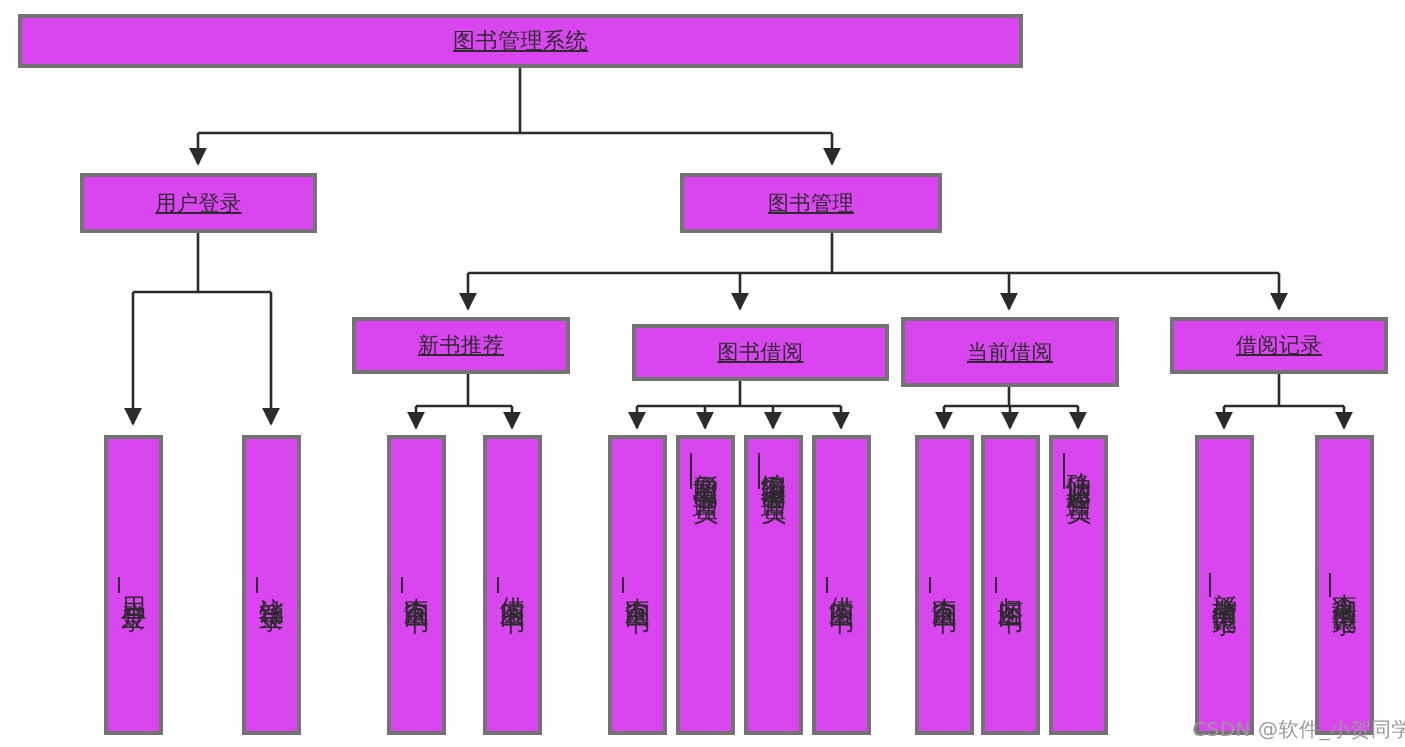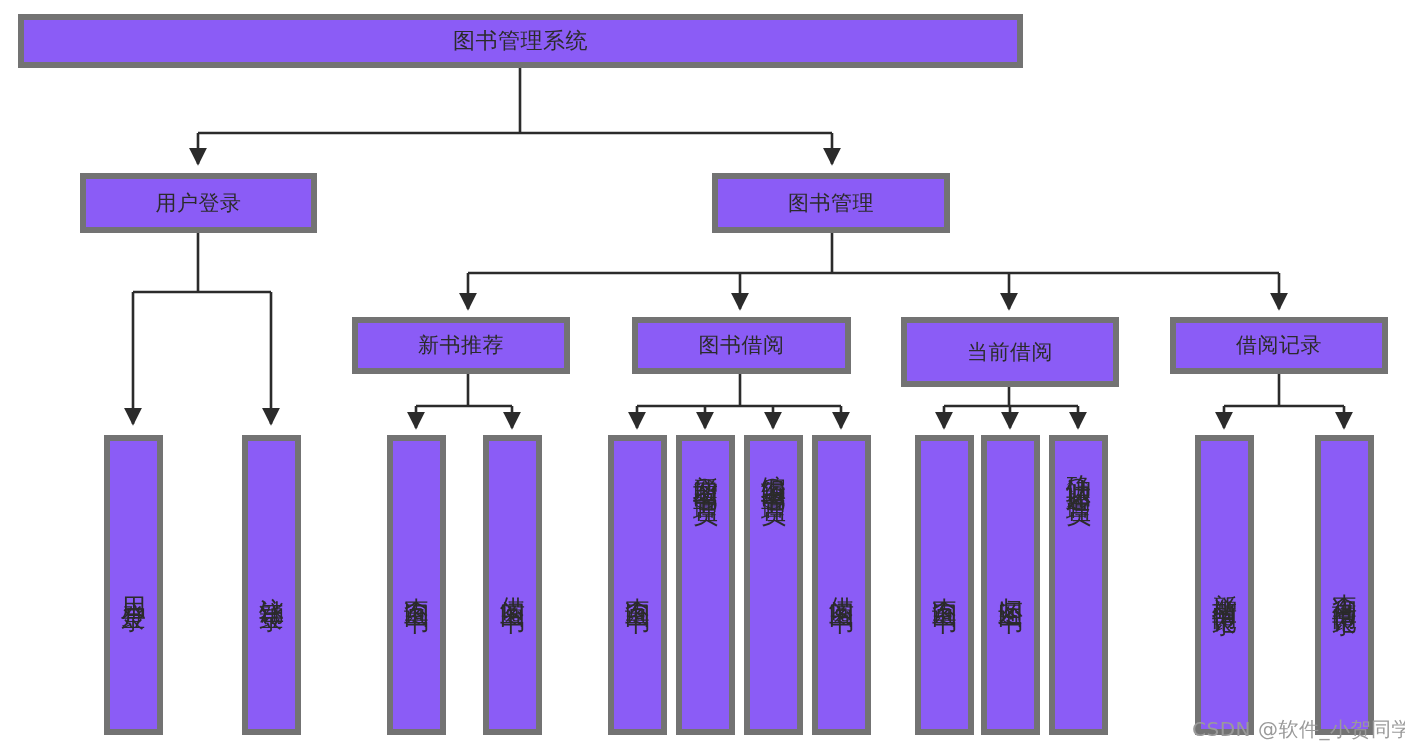--- a/index.html
+++ b/index.html
@@ -22,26 +22,27 @@
     position: absolute;
     left: 0;
     top: 0;
     width: 1405px;
     height: 747px;
     pointer-events: none;
   }
   .node {
     position: absolute;
     box-sizing: border-box;
-    background: #8b5cf6;
-    border: 6px solid #737373;
+    background: #d946ef;
+    border: 4px solid #737373;
     display: flex;
     align-items: center;
     justify-content: center;
     color: #2b2b2b;
+    text-decoration: underline;
   }
   .node-label {
     display: block;
     text-align: center;
     line-height: 1.08;
     letter-spacing: 0.5px;
     white-space: nowrap;
   }
   
   .node.horiz .node-label {
@@ -134,29 +135,29 @@
   </svg>
 
   <div class="node root horiz" style="left:18px; top:14px; width:1005px; height:54px;">
     <span class="node-label">图书管理系统</span>
   </div>
 
   <div class="node horiz" style="left:80px; top:173px; width:237px; height:60px;">
     <span class="node-label">用户登录</span>
   </div>
 
-  <div class="node horiz" style="left:712px; top:173px; width:238px; height:60px;">
+  <div class="node horiz" style="left:680px; top:173px; width:262px; height:60px;">
     <span class="node-label">图书管理</span>
   </div>
 
   <div class="node horiz" style="left:352px; top:317px; width:218px; height:57px;">
     <span class="node-label">新书推荐</span>
   </div>
 
-  <div class="node horiz" style="left:632px; top:317px; width:219px; height:57px;align-items:center;">
+  <div class="node horiz" style="left:632px; top:324px; width:257px; height:57px;align-items:center;">
     <span class="node-label">图书借阅</span>
   </div>
 
   <div class="node horiz" style="left:901px; top:317px; width:218px; height:70px;">
     <span class="node-label">当前借阅</span>
   </div>
 
   <div class="node horiz" style="left:1170px; top:317px; width:218px; height:57px;">
     <span class="node-label">借阅记录</span>
   </div>

